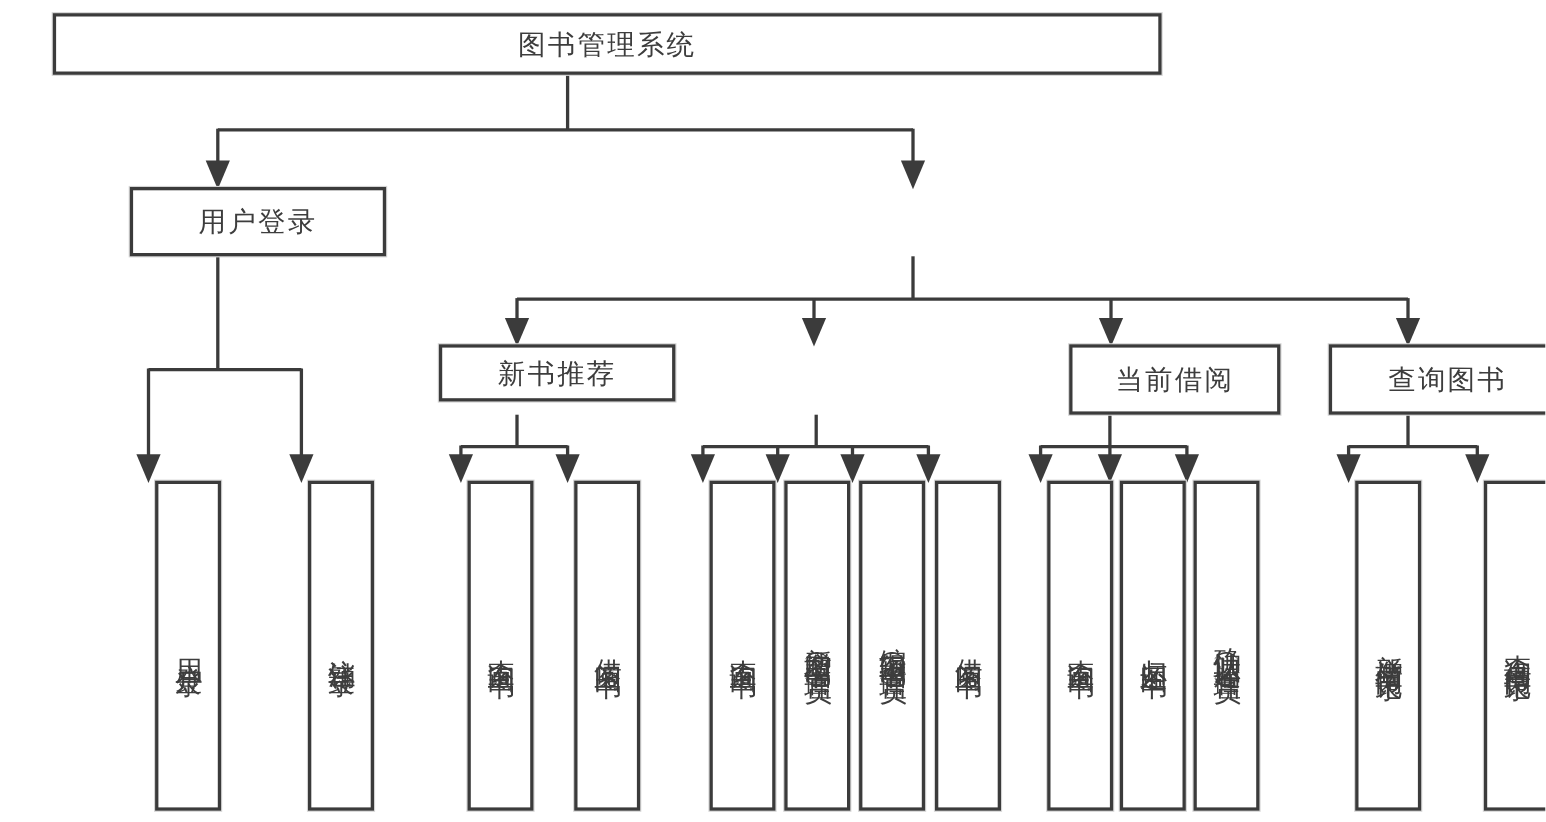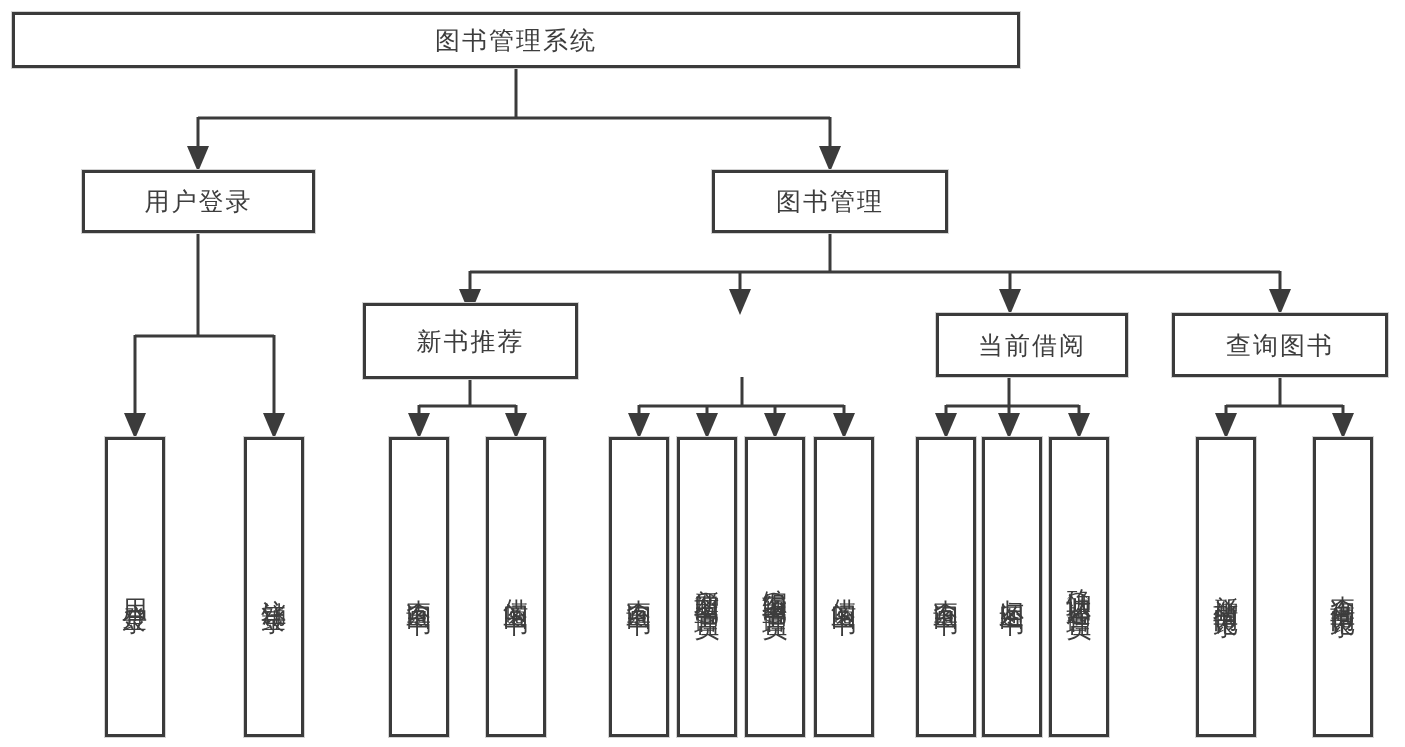--- a/index.html
+++ b/index.html
@@ -25,20 +25,21 @@
     position: absolute;
     box-sizing: border-box;
     background: #ffffff;
     border: 3px solid #3b3b3b;
     box-shadow: 0 0 0 1px #d4d4d4;
     display: flex;
     align-items: center;
     justify-content: center;
     color: #3d3d3d;
     z-index: 2;
+    margin-left: 36px;
   }
   .hbox span {
     font-size: 25px;
     letter-spacing: 2px;
     white-space: nowrap;
   }
   .vbox .vtext {
     writing-mode: vertical-rl;
     font-size: 25px;
     letter-spacing: 4px;
@@ -128,25 +129,22 @@
     </g>
   </svg>
 
   <div class="box hbox" style="left:12px;top:12px;width:1008px;height:56px">
     <span>图书管理系统</span>
   </div>
 
   <div class="box hbox" style="left:82px;top:170px;width:233px;height:63px">
     <span>用户登录</span>
   </div>
-  <div class="box hbox" style="left:712px;top:170px;width:236px;height:63px">
-    <span>图书管理</span>
-  </div>
 
-  <div class="box hbox" style="left:363px;top:303px;width:215px;height:76px">
+  <div class="box hbox" style="left:363px;top:313px;width:215px;height:52px">
     <span>新书推荐</span>
   </div>
   <div class="box hbox" style="left:936px;top:313px;width:192px;height:64px">
     <span>当前借阅</span>
   </div>
   <div class="box hbox" style="left:1172px;top:313px;width:216px;height:64px">
     <span>查询图书</span>
   </div>
 
   <div class="box vbox" style="left:105px;top:437px;width:60px;height:300px">

